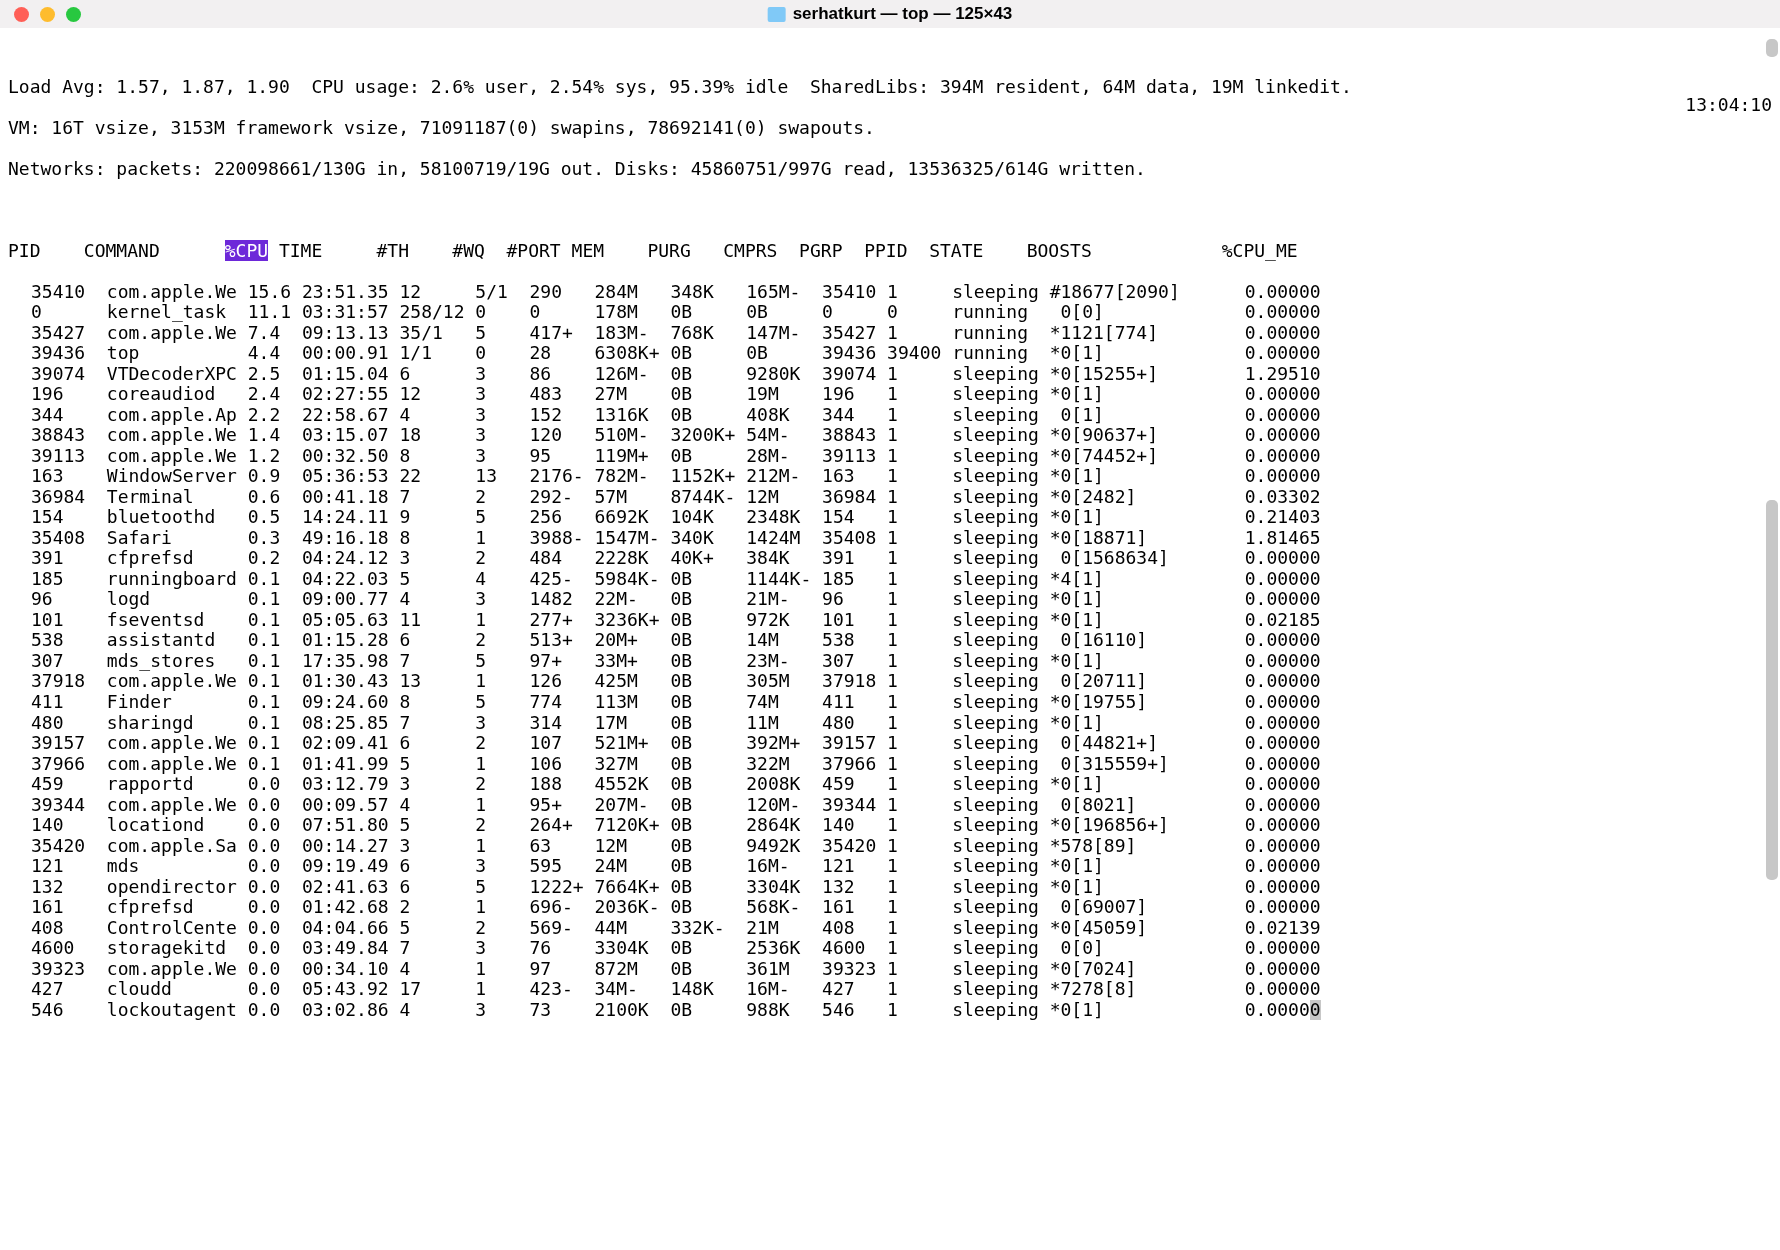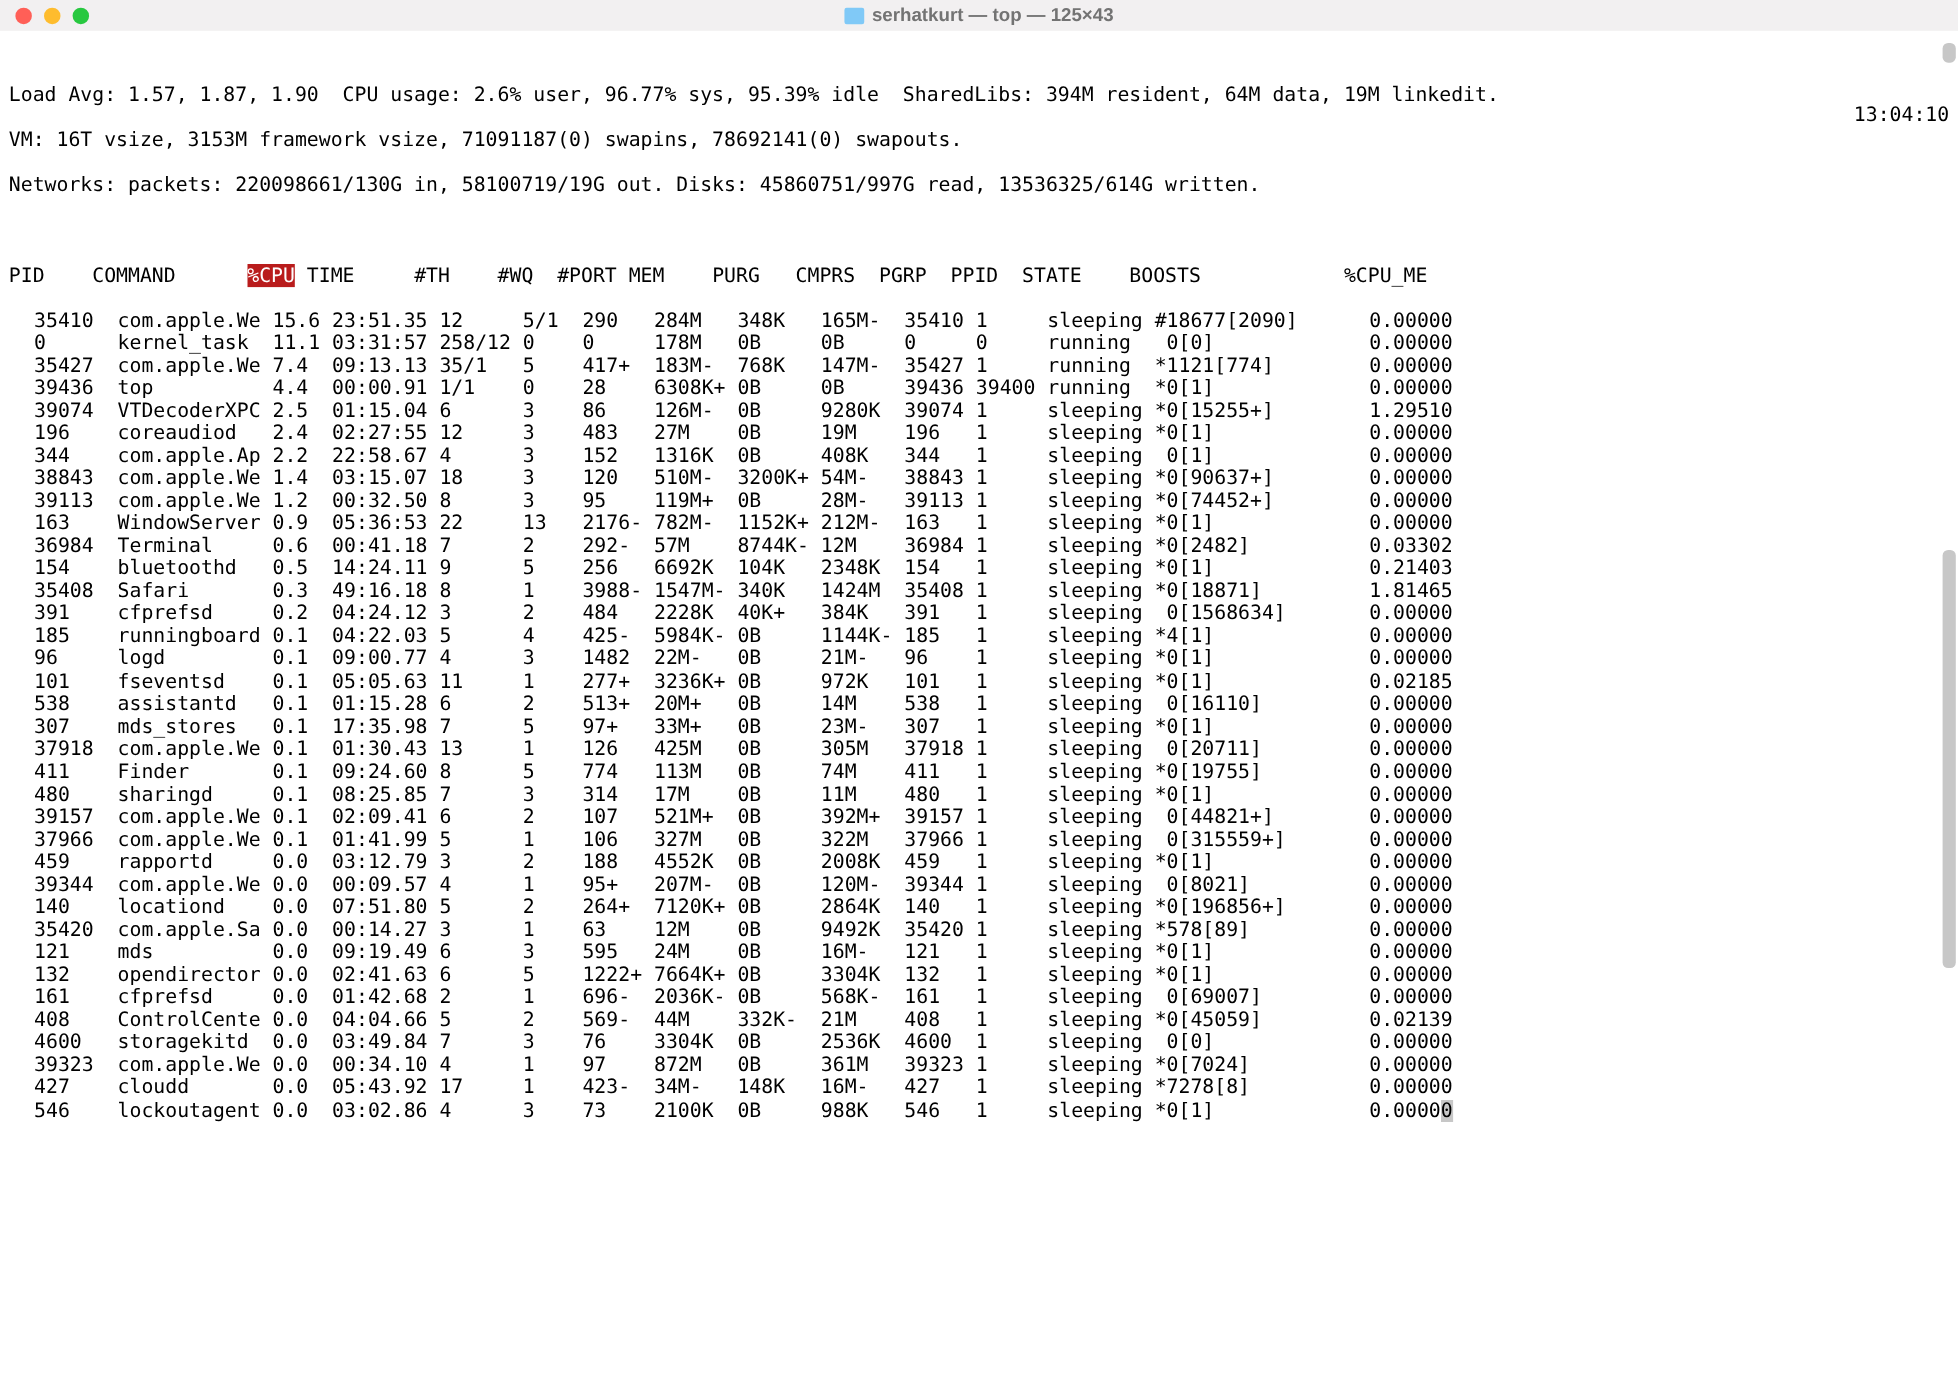--- a/index.html
+++ b/index.html
@@ -34,39 +34,39 @@
     .close-light { background: #ff5f57; }
     .min-light { background: #febc2e; }
     .max-light { background: #28c840; }
     .title-center {
       position: absolute;
       left: 50%;
       transform: translateX(-50%);
       display: flex;
       align-items: center;
       gap: 7px;
-      color: #737373;
+      color: #000000;
       font-weight: 600;
       font-size: 17px;
     }
     .folder-icon {
       width: 18px;
       height: 15px;
       background: #80c9f7;
       border-radius: 2px;
       display:inline-block;
     }
     .terminal-body {
       padding: 6px 8px;
       color: #000;
       white-space: pre;
     }
     .summary { margin-bottom: 2px; }
     .inverted {
-      background: #b91c1c;
+      background: #6d28d9;
       color: #fff;
     }
     .clock { float: right; margin-top: 40px; }
     .row { white-space: pre; margin-left: 23px; }
     .scroll-indicator {
       position: absolute;
       right: 2px;
       top: 39px;
       width: 12px;
       height: 18px;
@@ -100,19 +100,19 @@
     <span class="folder-icon"></span>
     <span>serhatkurt — top — 125×43</span>
   </div>
 </div>
 
 <div class="scroll-indicator"></div>
 <div class="scroll-thumb"></div>
 
 <div class="terminal-body">
 <div class="summary"><span class="clock">13:04:10</span></div>
-<div>Load Avg: 1.57, 1.87, 1.90  CPU usage: 2.6% user, 96.77% sys, 95.39% idle  SharedLibs: 394M resident, 64M data, 19M linkedit.</div>
+<div>Load Avg: 1.57, 1.87, 1.90  CPU usage: 2.6% user, 2.54% sys, 95.39% idle  SharedLibs: 394M resident, 64M data, 19M linkedit.</div>
 <div>VM: 16T vsize, 3153M framework vsize, 71091187(0) swapins, 78692141(0) swapouts.</div>
 <div>Networks: packets: 220098661/130G in, 58100719/19G out. Disks: 45860751/997G read, 13536325/614G written.</div>
 <div style="height:20px"></div>
 <div id="header-row">PID    COMMAND      <span class="inverted">%CPU</span> TIME     #TH    #WQ  #PORT MEM    PURG   CMPRS  PGRP  PPID  STATE    BOOSTS            %CPU_ME</div>
 <div id="rows"><div class="row">35410  com.apple.We 15.6 23:51.35 12     5/1  290   284M   348K   165M-  35410 1     sleeping #18677[2090]      0.00000</div><div class="row">0      kernel_task  11.1 03:31:57 258/12 0    0     178M   0B     0B     0     0     running   0[0]             0.00000</div><div class="row">35427  com.apple.We 7.4  09:13.13 35/1   5    417+  183M-  768K   147M-  35427 1     running  *1121[774]        0.00000</div><div class="row">39436  top          4.4  00:00.91 1/1    0    28    6308K+ 0B     0B     39436 39400 running  *0[1]             0.00000</div><div class="row">39074  VTDecoderXPC 2.5  01:15.04 6      3    86    126M-  0B     9280K  39074 1     sleeping *0[15255+]        1.29510</div><div class="row">196    coreaudiod   2.4  02:27:55 12     3    483   27M    0B     19M    196   1     sleeping *0[1]             0.00000</div><div class="row">344    com.apple.Ap 2.2  22:58.67 4      3    152   1316K  0B     408K   344   1     sleeping  0[1]             0.00000</div><div class="row">38843  com.apple.We 1.4  03:15.07 18     3    120   510M-  3200K+ 54M-   38843 1     sleeping *0[90637+]        0.00000</div><div class="row">39113  com.apple.We 1.2  00:32.50 8      3    95    119M+  0B     28M-   39113 1     sleeping *0[74452+]        0.00000</div><div class="row">163    WindowServer 0.9  05:36:53 22     13   2176- 782M-  1152K+ 212M-  163   1     sleeping *0[1]             0.00000</div><div class="row">36984  Terminal     0.6  00:41.18 7      2    292-  57M    8744K- 12M    36984 1     sleeping *0[2482]          0.03302</div><div class="row">154    bluetoothd   0.5  14:24.11 9      5    256   6692K  104K   2348K  154   1     sleeping *0[1]             0.21403</div><div class="row">35408  Safari       0.3  49:16.18 8      1    3988- 1547M- 340K   1424M  35408 1     sleeping *0[18871]         1.81465</div><div class="row">391    cfprefsd     0.2  04:24.12 3      2    484   2228K  40K+   384K   391   1     sleeping  0[1568634]       0.00000</div><div class="row">185    runningboard 0.1  04:22.03 5      4    425-  5984K- 0B     1144K- 185   1     sleeping *4[1]             0.00000</div><div class="row">96     logd         0.1  09:00.77 4      3    1482  22M-   0B     21M-   96    1     sleeping *0[1]             0.00000</div><div class="row">101    fseventsd    0.1  05:05.63 11     1    277+  3236K+ 0B     972K   101   1     sleeping *0[1]             0.02185</div><div class="row">538    assistantd   0.1  01:15.28 6      2    513+  20M+   0B     14M    538   1     sleeping  0[16110]         0.00000</div><div class="row">307    mds_stores   0.1  17:35.98 7      5    97+   33M+   0B     23M-   307   1     sleeping *0[1]             0.00000</div><div class="row">37918  com.apple.We 0.1  01:30.43 13     1    126   425M   0B     305M   37918 1     sleeping  0[20711]         0.00000</div><div class="row">411    Finder       0.1  09:24.60 8      5    774   113M   0B     74M    411   1     sleeping *0[19755]         0.00000</div><div class="row">480    sharingd     0.1  08:25.85 7      3    314   17M    0B     11M    480   1     sleeping *0[1]             0.00000</div><div class="row">39157  com.apple.We 0.1  02:09.41 6      2    107   521M+  0B     392M+  39157 1     sleeping  0[44821+]        0.00000</div><div class="row">37966  com.apple.We 0.1  01:41.99 5      1    106   327M   0B     322M   37966 1     sleeping  0[315559+]       0.00000</div><div class="row">459    rapportd     0.0  03:12.79 3      2    188   4552K  0B     2008K  459   1     sleeping *0[1]             0.00000</div><div class="row">39344  com.apple.We 0.0  00:09.57 4      1    95+   207M-  0B     120M-  39344 1     sleeping  0[8021]          0.00000</div><div class="row">140    locationd    0.0  07:51.80 5      2    264+  7120K+ 0B     2864K  140   1     sleeping *0[196856+]       0.00000</div><div class="row">35420  com.apple.Sa 0.0  00:14.27 3      1    63    12M    0B     9492K  35420 1     sleeping *578[89]          0.00000</div><div class="row">121    mds          0.0  09:19.49 6      3    595   24M    0B     16M-   121   1     sleeping *0[1]             0.00000</div><div class="row">132    opendirector 0.0  02:41.63 6      5    1222+ 7664K+ 0B     3304K  132   1     sleeping *0[1]             0.00000</div><div class="row">161    cfprefsd     0.0  01:42.68 2      1    696-  2036K- 0B     568K-  161   1     sleeping  0[69007]         0.00000</div><div class="row">408    ControlCente 0.0  04:04.66 5      2    569-  44M    332K-  21M    408   1     sleeping *0[45059]         0.02139</div><div class="row">4600   storagekitd  0.0  03:49.84 7      3    76    3304K  0B     2536K  4600  1     sleeping  0[0]             0.00000</div><div class="row">39323  com.apple.We 0.0  00:34.10 4      1    97    872M   0B     361M   39323 1     sleeping *0[7024]          0.00000</div><div class="row">427    cloudd       0.0  05:43.92 17     1    423-  34M-   148K   16M-   427   1     sleeping *7278[8]          0.00000</div><div class="row">546    lockoutagent 0.0  03:02.86 4      3    73    2100K  0B     988K   546   1     sleeping *0[1]             0.0000<span class="trailing-cursor">0</span></div></div>
 </div>
 
 </body></html>

